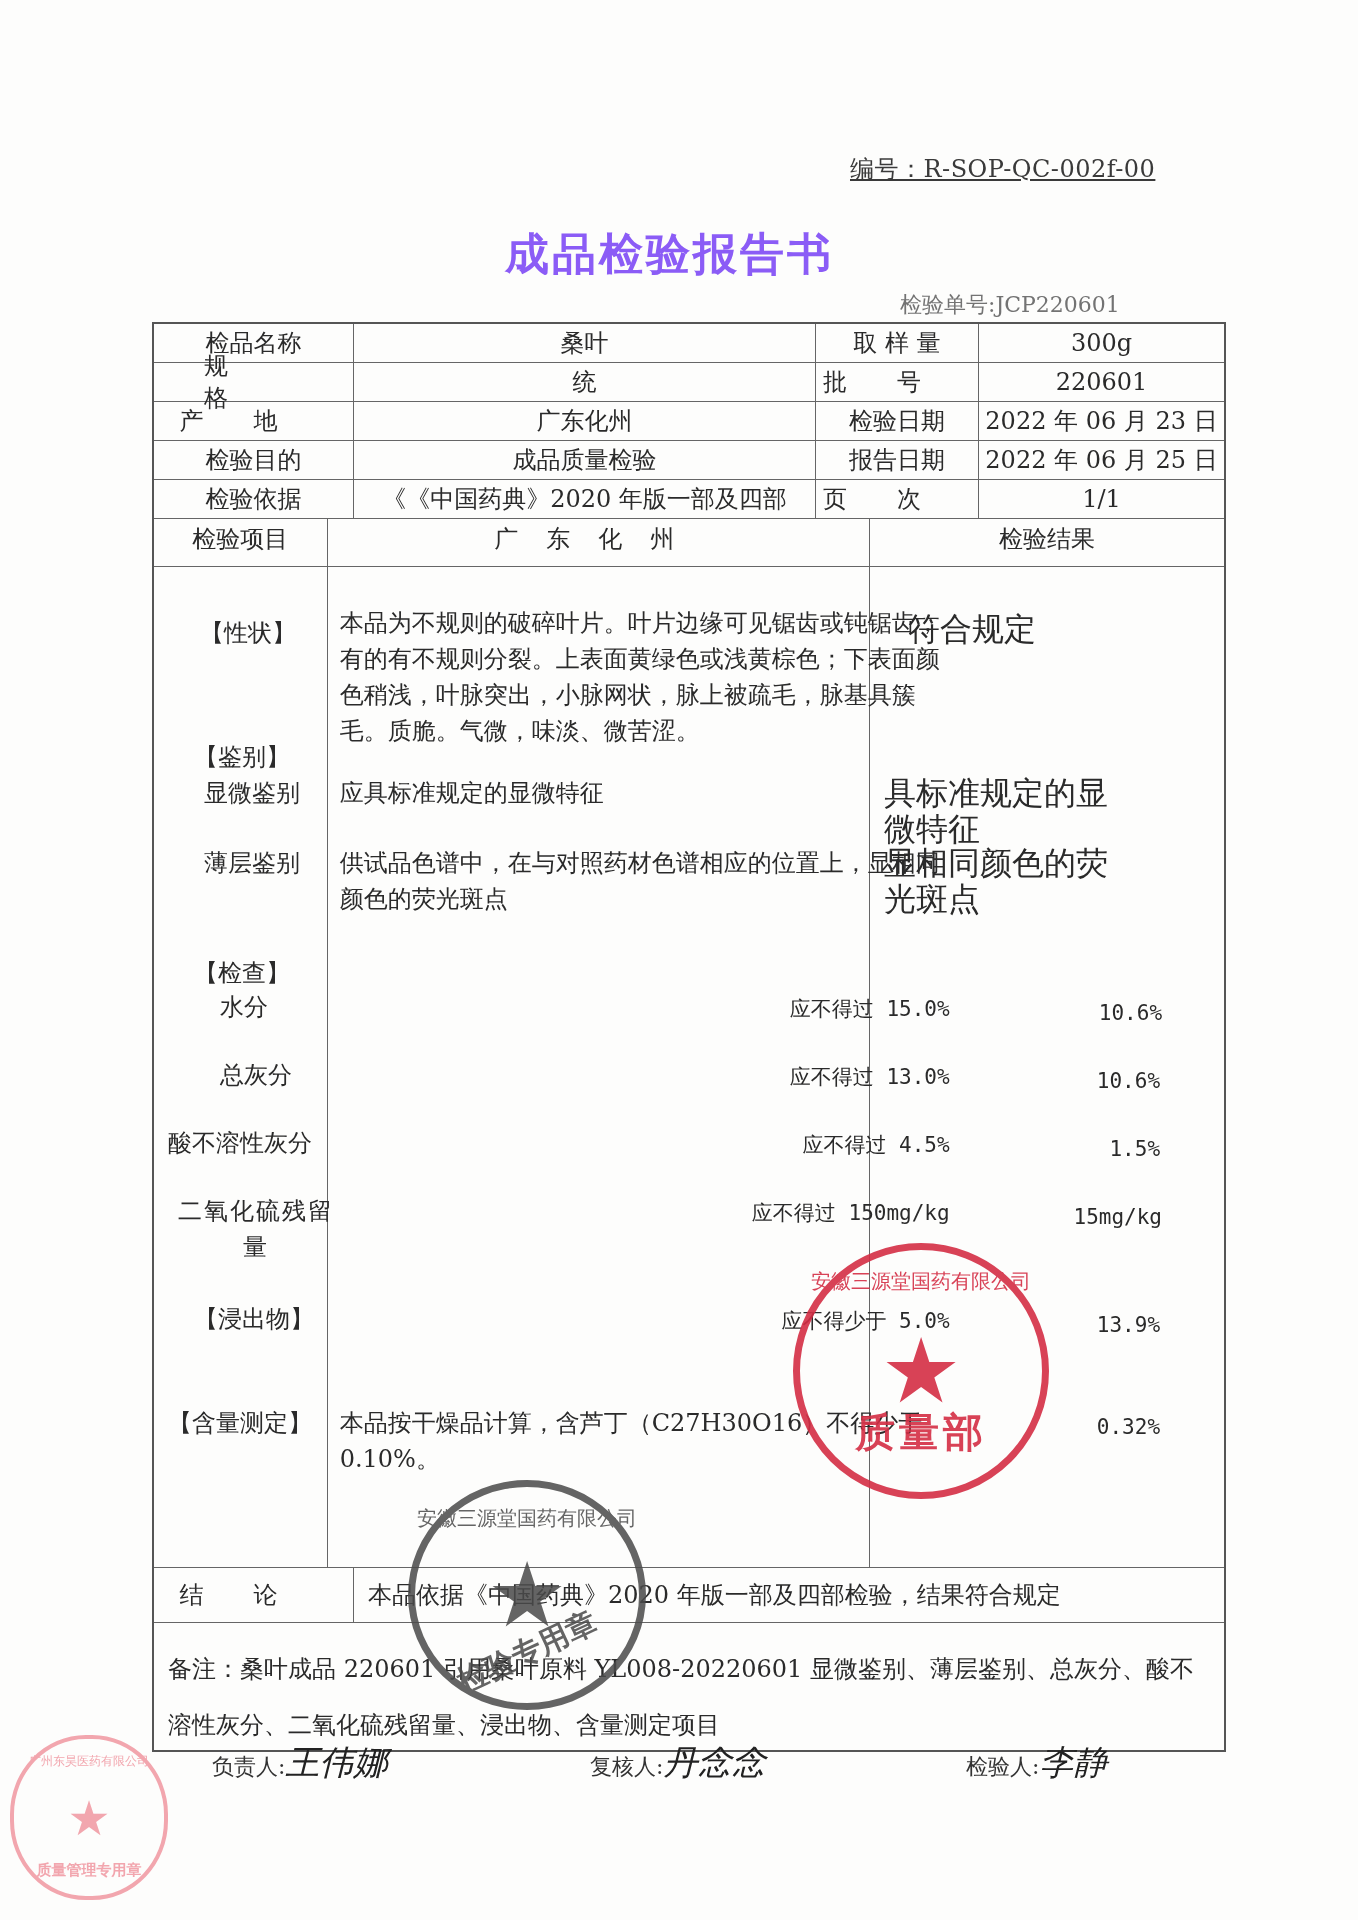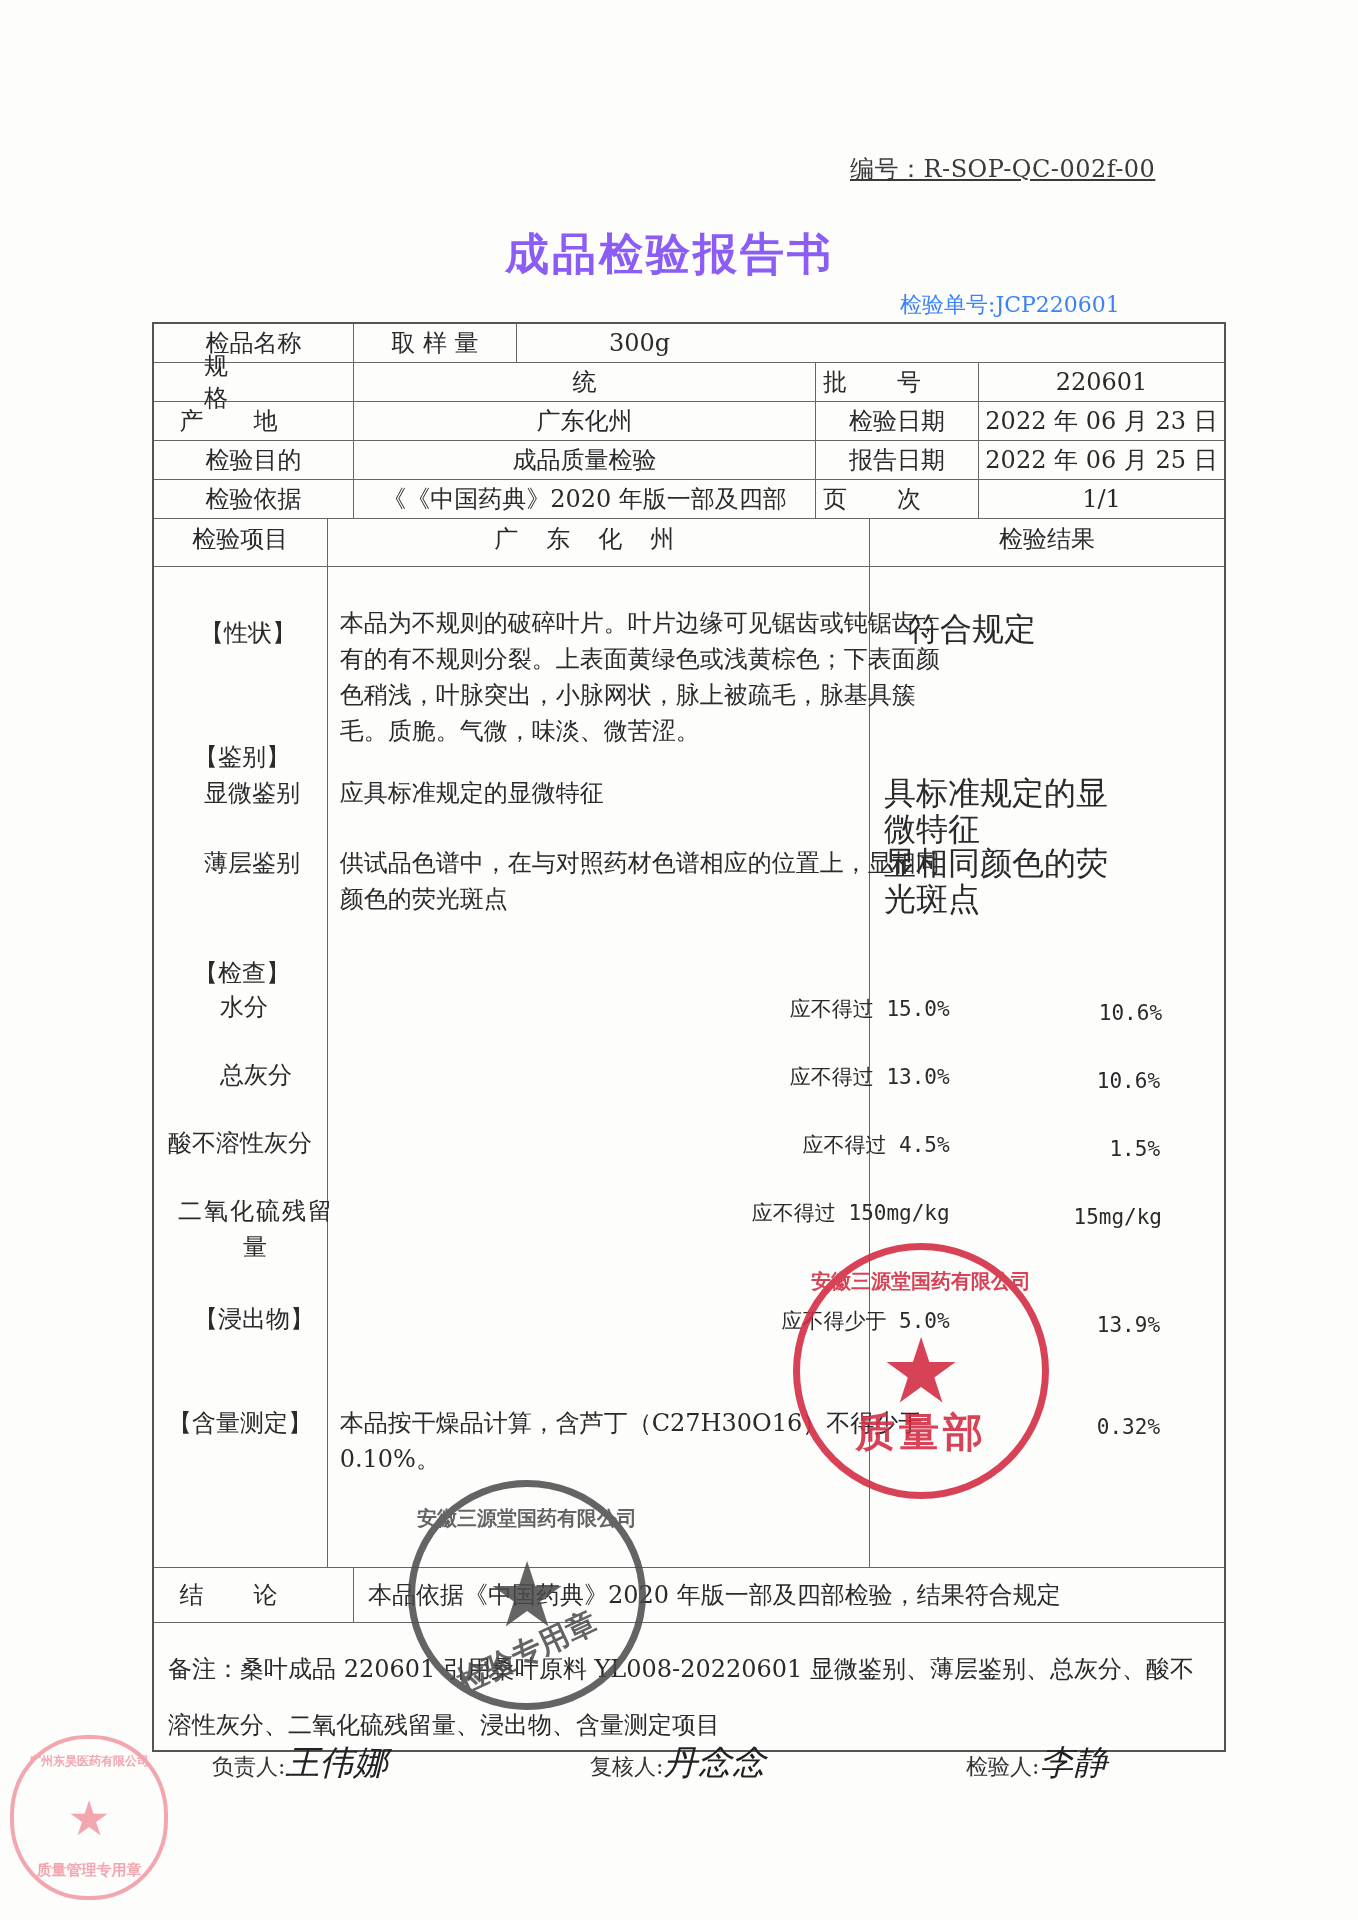--- a/index.html
+++ b/index.html
@@ -4,21 +4,21 @@
   <style>
     html, body { margin: 0; padding: 0; }
     body {
       width: 1358px; height: 1920px; position: relative; overflow: hidden;
       background: #fdfdfc;
       font-family: "DejaVu Serif", "Liberation Serif", serif;
       color: #2a2a2a;
     }
     .doc-code { position: absolute; left: 850px; top: 153px; font-size: 24px; color: #3a3a3a; letter-spacing: 0.5px; text-decoration: underline; }
     .doc-title { position: absolute; left: 505px; top: 225px; font-family: "DejaVu Sans", "Liberation Sans", sans-serif; font-size: 44px; font-weight: bold; letter-spacing: 3px; color: #8b5cf6; }
-    .report-no { position: absolute; left: 900px; top: 290px; font-size: 22px; color: #3b82f6; }
+    .report-no { position: absolute; left: 900px; top: 290px; font-size: 22px; color: #737373; }
 
     .tbl { position: absolute; left: 152px; top: 322px; width: 1074px; border: 2px solid #555; box-sizing: border-box; }
     .row { display: flex; border-bottom: 1.5px solid #666; box-sizing: border-box; }
     .row:last-child { border-bottom: none; }
     .c { box-sizing: border-box; border-right: 1.5px solid #666; font-size: 24px; display: flex; align-items: center; justify-content: center; }
     .c:last-child { border-right: none; }
     .w1 { width: 200px; } .w2 { width: 462px; } .w3 { width: 163px; } .w4 { width: 245px; }
     .w2b { width: 625px; } .w34 { width: 408px; }
     .hr { height: 39px; }
     .spread { justify-content: space-between; padding: 0 60px 0 50px; }
@@ -42,34 +42,35 @@
     .stamp { position: absolute; border-radius: 50%; box-sizing: border-box; display: flex; align-items: center; justify-content: center; }
     .stamp-red { left: 793px; top: 1243px; width: 256px; height: 256px; border: 7px solid #d42e45; color: #d42e45; opacity: 0.9; }
     .stamp-gray { left: 408px; top: 1480px; width: 238px; height: 230px; border: 7px solid #4a4a4a; color: #4a4a4a; opacity: 0.85; }
     .stamp-pink { left: 10px; top: 1735px; width: 158px; height: 165px; border: 4px solid #f2a6ae; color: #f2a6ae; border-radius: 48%; }
     .star { font-size: 90px; line-height: 1; }
     .stamp-pink .star { font-size: 48px; }
     .stamp-label { position: absolute; font-family: "DejaVu Sans", sans-serif; font-weight: bold; }
     .stamp-red .stamp-label { bottom: 32px; font-size: 40px; letter-spacing: 4px; }
     .stamp-gray .stamp-label { bottom: 30px; font-size: 30px; transform: rotate(-25deg); }
     .stamp-pink .stamp-label { bottom: 16px; font-size: 15px; }
-    .stamp-arc { position: absolute; top: 18px; font-family: "DejaVu Sans", sans-serif; font-size: 20px; font-weight: bold; }
+    .stamp-arc { position: absolute; top: 18px; font-family: "DejaVu Sans", sans-serif; font-size: 20px; font-weight: normal; }
     .stamp-pink .stamp-arc { font-size: 12px; top: 14px; }
   </style>
 </head>
 <body>
 
 <div class="doc-code">编号：R-SOP-QC-002f-00</div>
 <div class="doc-title">成品检验报告书</div>
 <div class="report-no">检验单号:JCP220601</div>
 
 <div class="tbl">
 
   <div class="row hr">
     <div class="c w1">检品名称</div>
+    <div class="c w2">桑叶</div>
     <div class="c w3">取 样 量</div>
     <div class="c w4">300g</div>
   </div>
   <div class="row hr">
     <div class="c w1 spread">
         <span style="letter-spacing:50px">规格</span>
       </div>
     <div class="c w2">统</div>
     <div class="c w3">
         <span style="letter-spacing:50px">批号</span>

